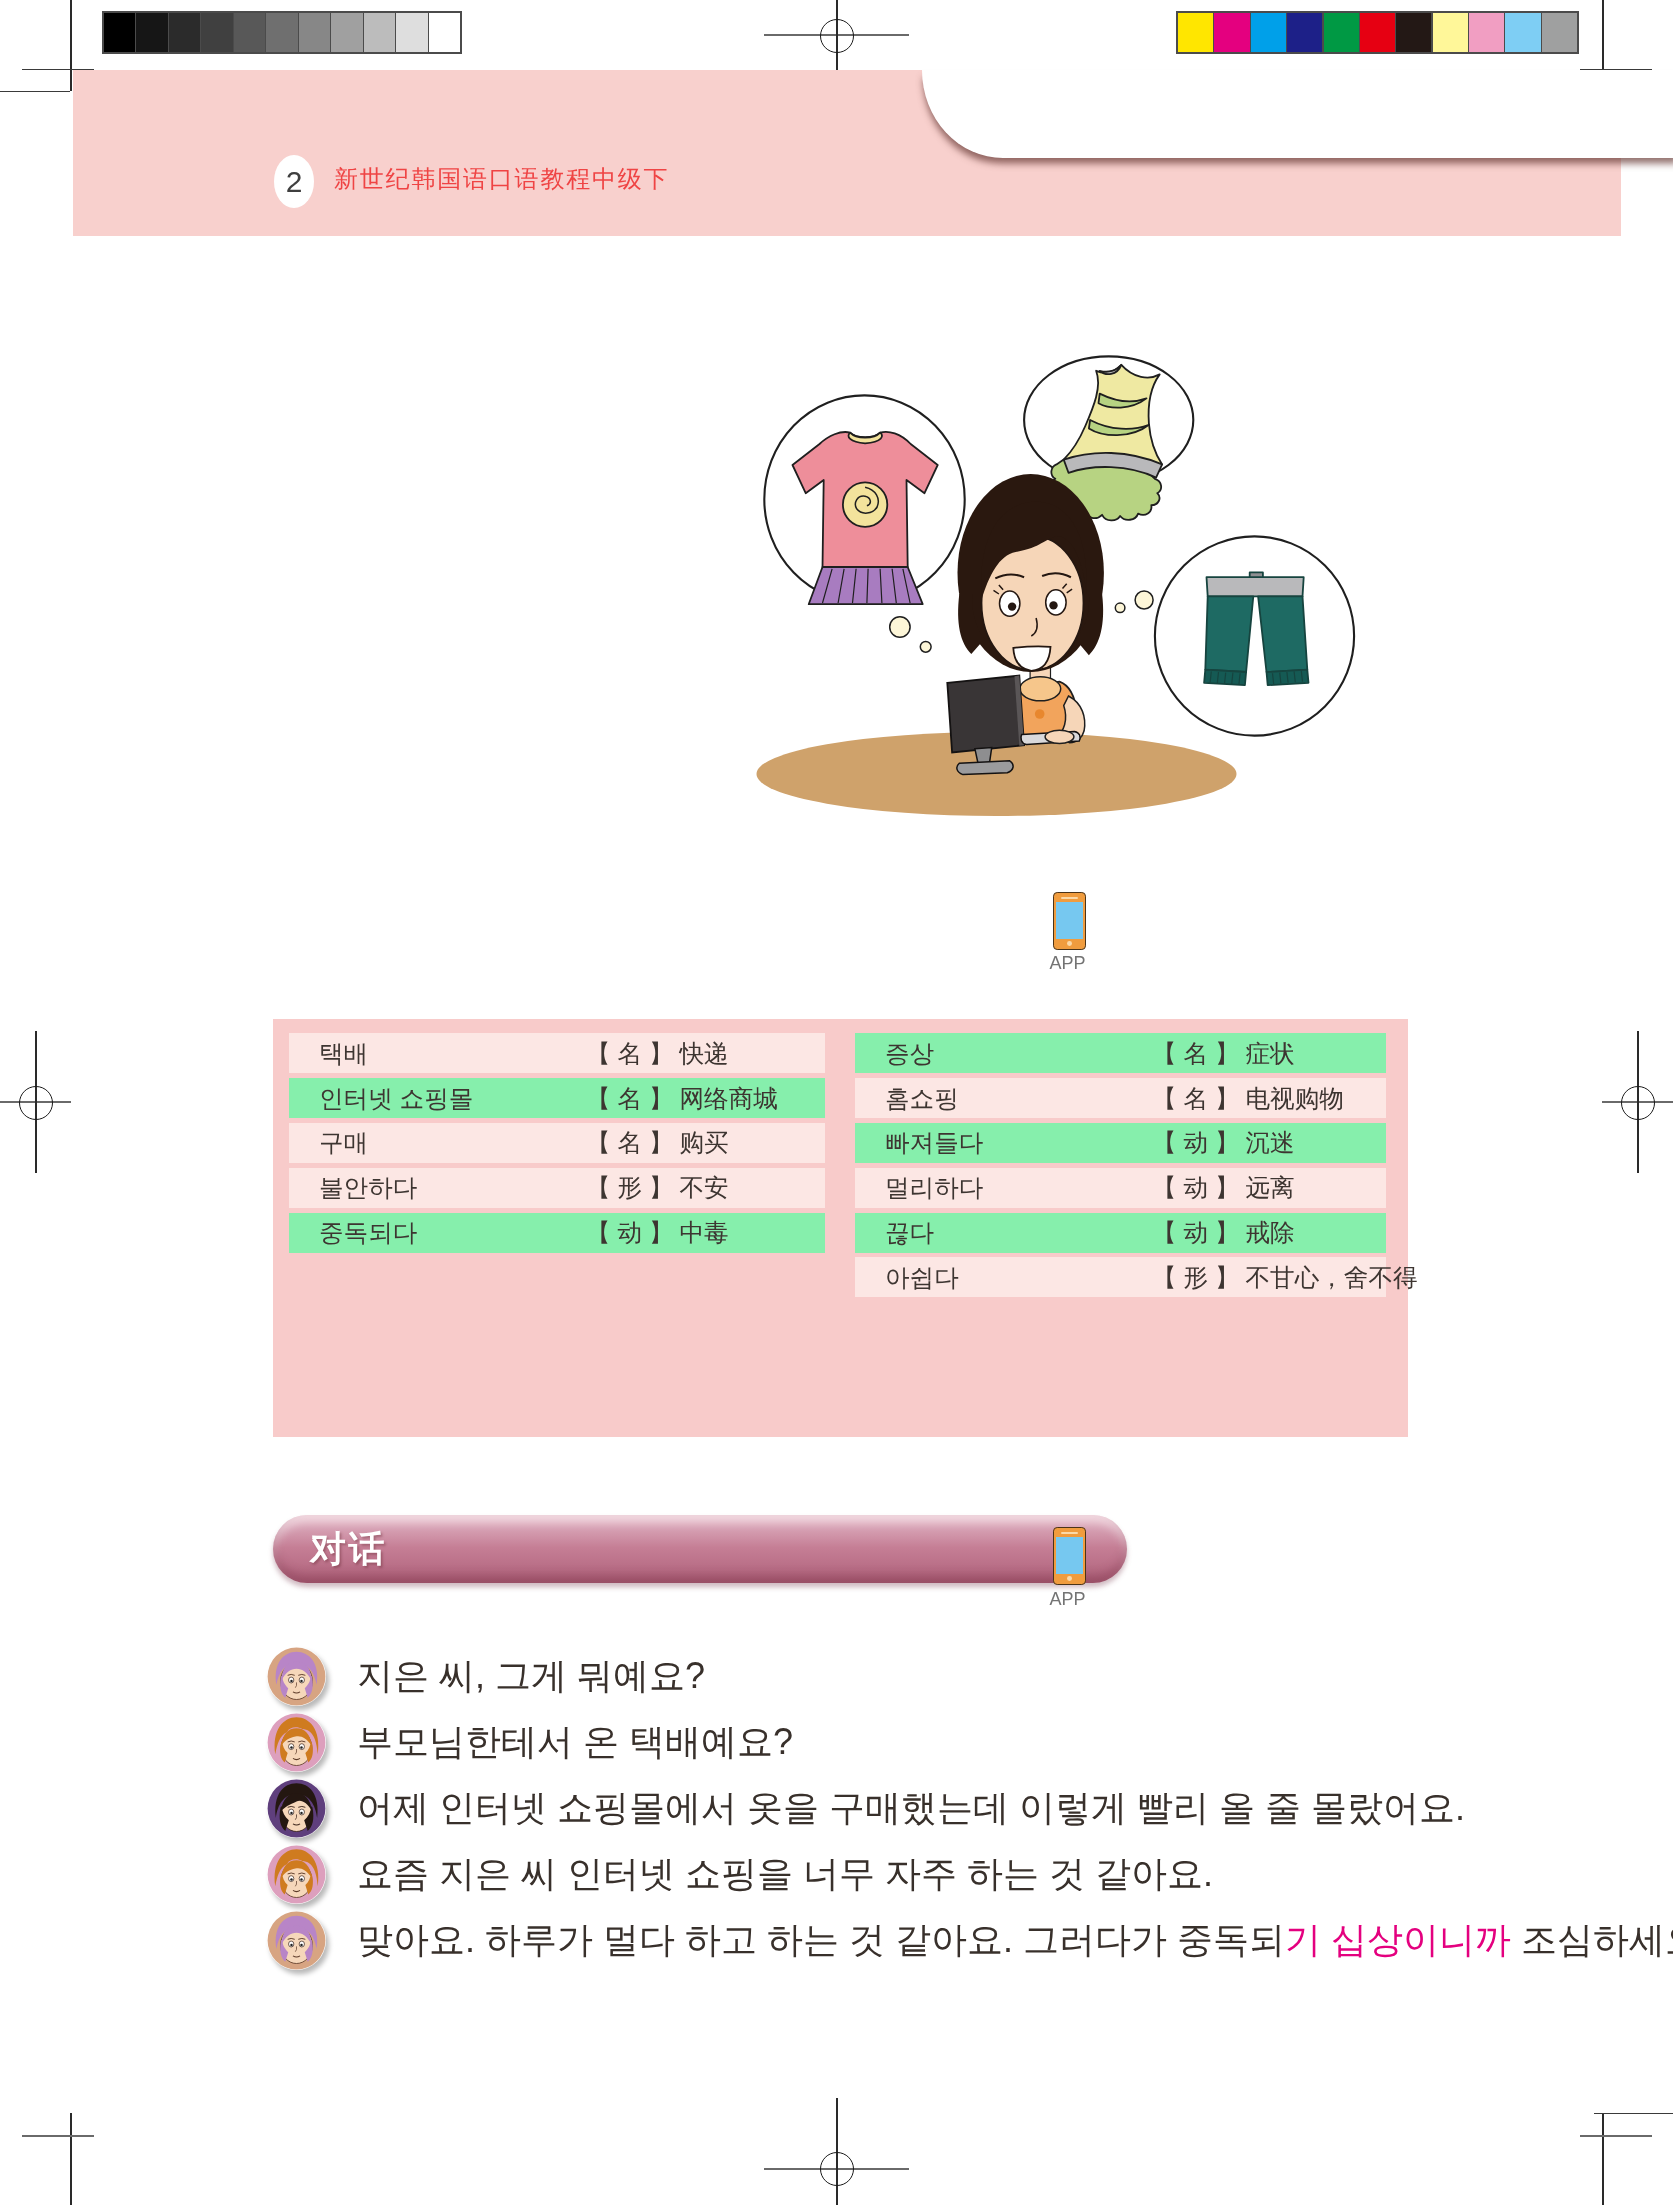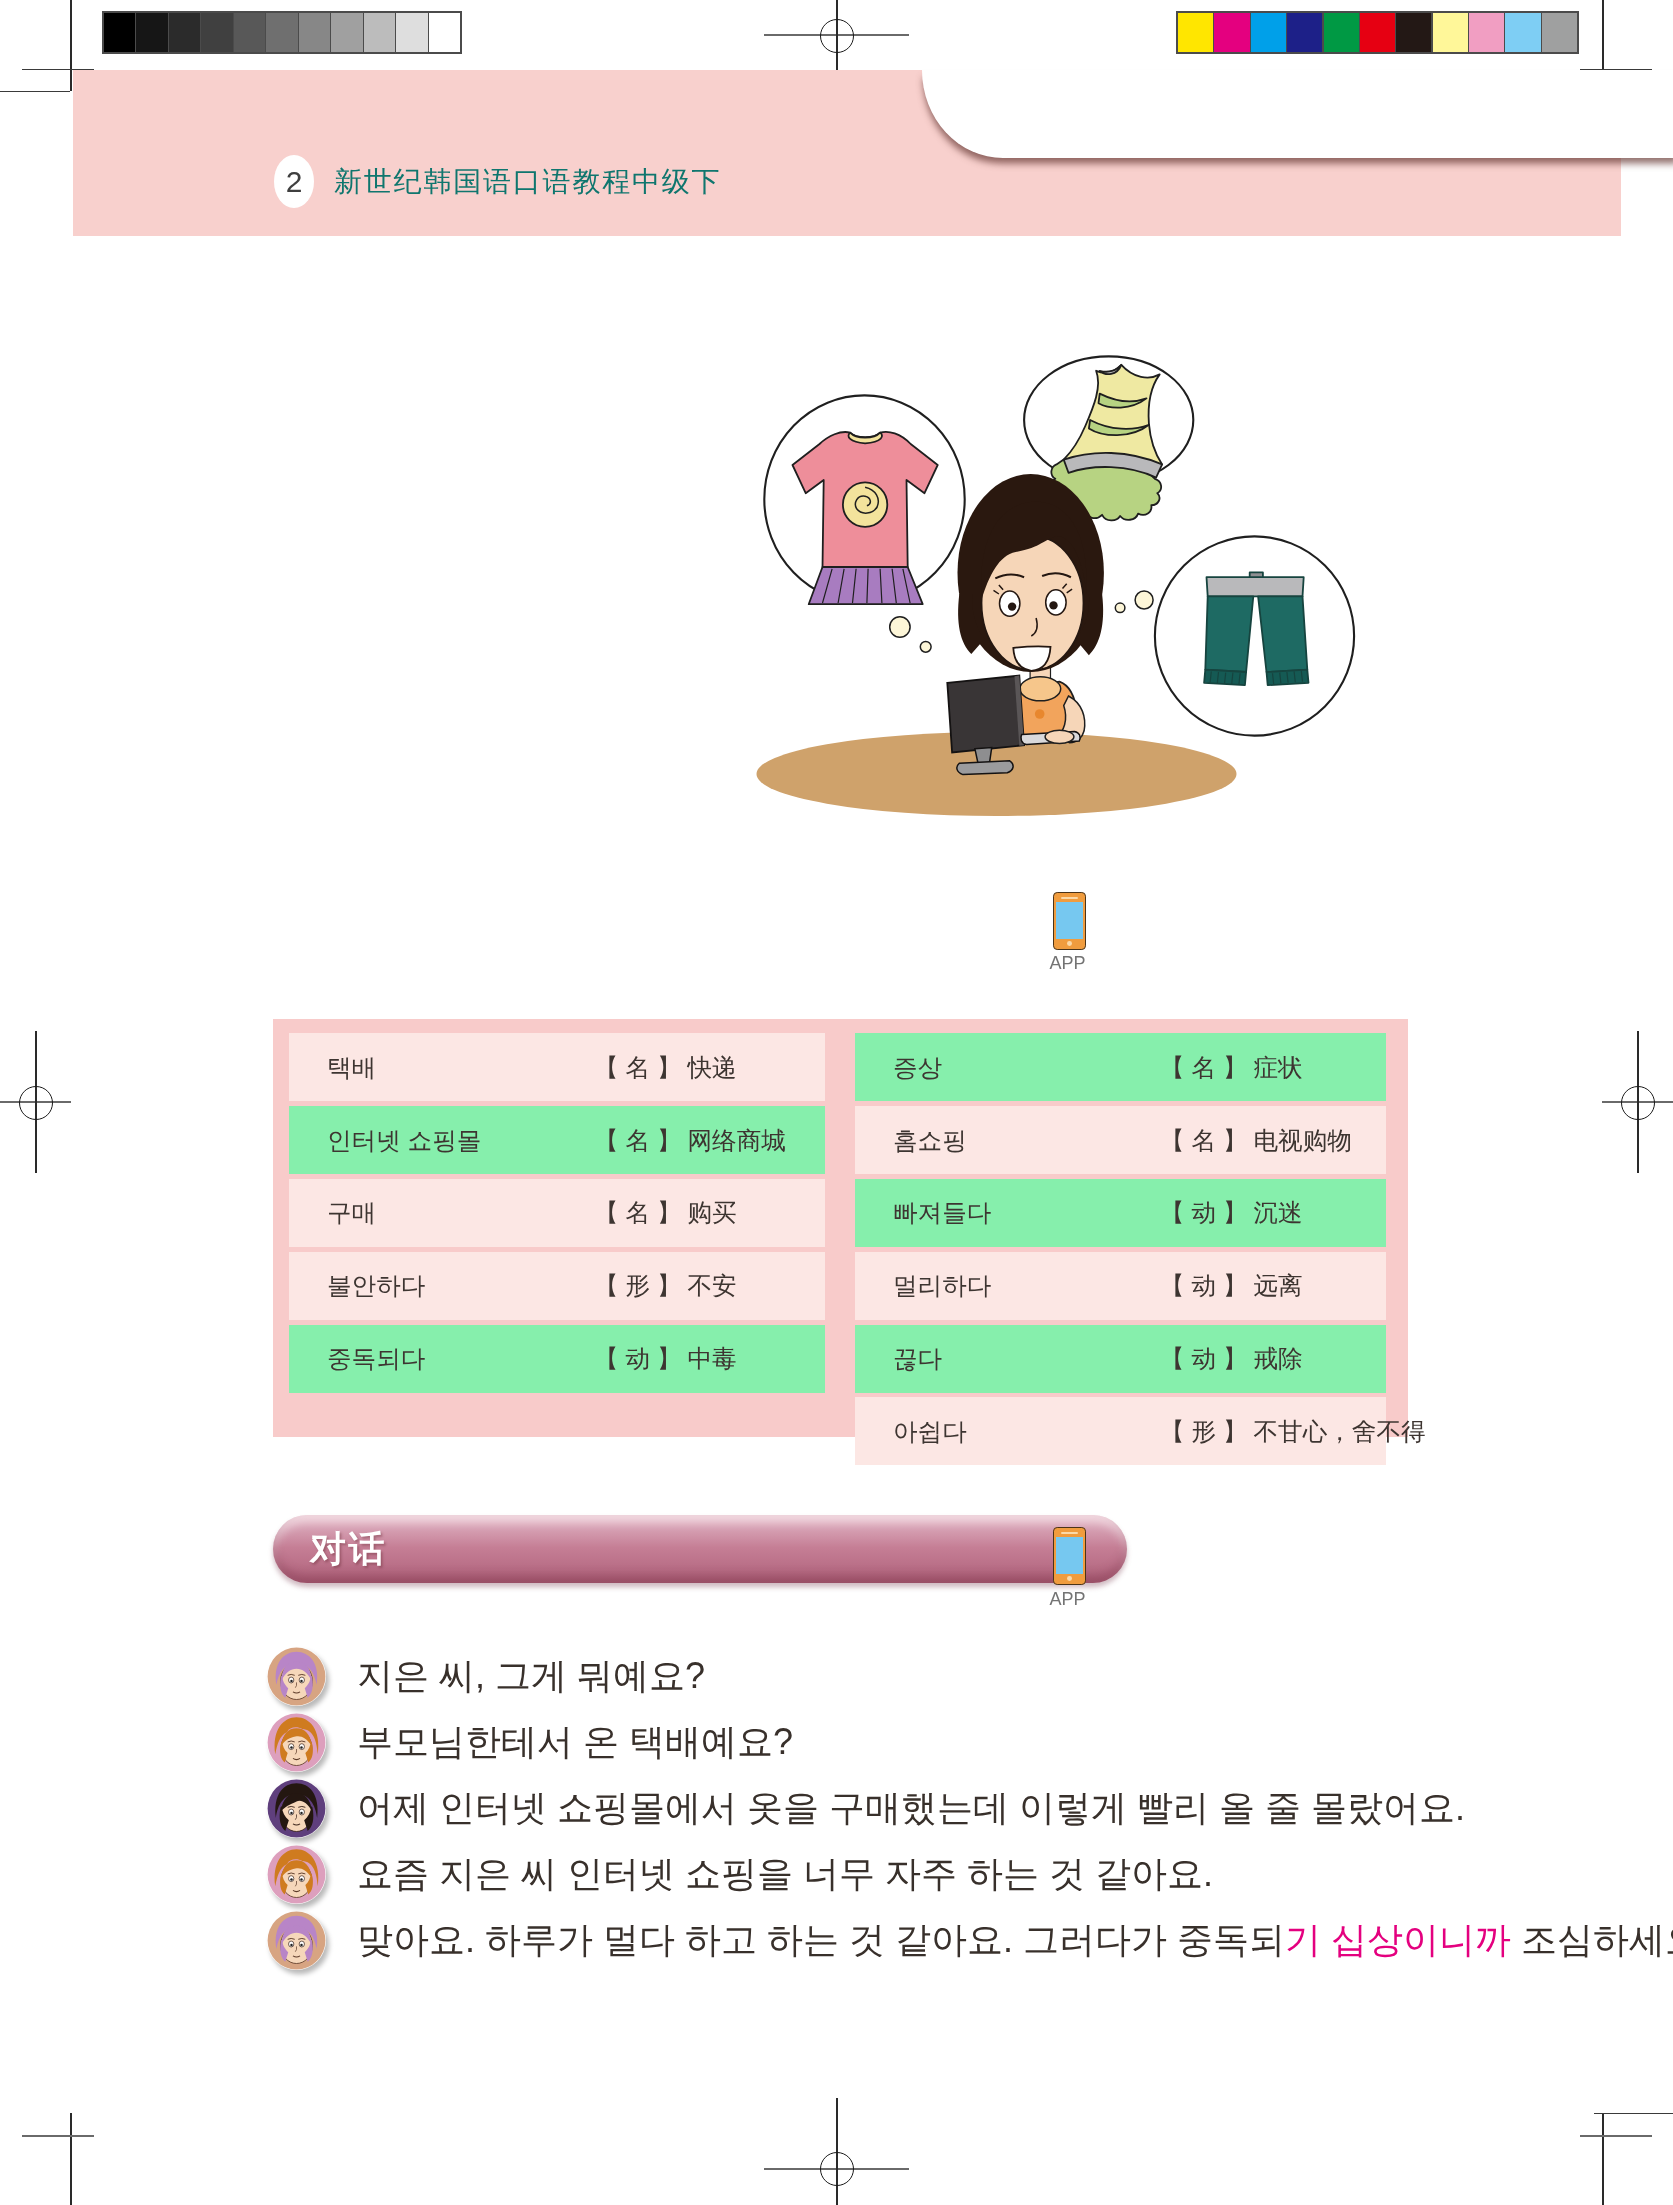--- a/index.html
+++ b/index.html
@@ -17,21 +17,21 @@
   .vline{position:absolute;width:1.8px;background:#2a2a2a;}
   .thin{height:1.2px;background:#3a3a3a;}
   .regcircle{position:absolute;width:34px;height:34px;border:1.8px solid #1a1a1a;border-radius:50%;box-sizing:border-box;background:transparent;}
 
   
   .header-band{position:absolute;left:73px;top:70px;width:1548px;height:166px;background:#f8d0cd;}
   .header-notch{position:absolute;left:922px;top:70px;width:757px;height:88px;background:#fff;
     border-bottom-left-radius:81px 88px;box-shadow:0 6.6px 7.2px -1.2px rgba(105,60,55,0.72);}
   .page-num{position:absolute;left:274px;top:155px;width:40px;height:53px;background:#fff;border-radius:50%;
     text-align:center;line-height:53px;font-size:30px;color:#3f3f3f;}
-  .book-title{position:absolute;left:334px;top:163px;font-size:28px;color:#0f766e;letter-spacing:1.8px;white-space:nowrap;}
+  .book-title{position:absolute;left:334px;top:163px;font-size:24px;color:#ef4444;letter-spacing:1.8px;white-space:nowrap;}
 
   
   .badge{position:absolute;left:313px;top:422px;width:263px;height:178px;background:#7c4a9c;border-radius:55px;}
   .badge-tail{position:absolute;left:84px;top:173px;width:99px;height:54px;background:#7c4a9c;
     clip-path:polygon(8% 0,100% 0,52% 100%);}
   .badge-label{position:absolute;left:41px;top:66px;font-size:47px;font-weight:bold;color:#fff;letter-spacing:3.6px;}
   .badge-number{position:absolute;right:25px;top:2.4px;font-size:157px;font-weight:400;color:#fff;line-height:1;}
 
   
   .illustration{position:absolute;left:732px;top:336px;width:757px;height:498px;}
@@ -50,21 +50,21 @@
   .phone .speaker{position:absolute;top:3.6px;left:7.2px;right:7.2px;height:2.4px;background:#fbd9a8;border-radius:1.2px;}
   .phone .screen{position:absolute;left:2.4px;right:2.4px;top:9px;bottom:10.2px;background:#76c8f0;}
   .phone .home{position:absolute;bottom:3px;left:50%;width:4.8px;height:4.8px;margin-left:-2.4px;background:#fbd9a8;border-radius:50%;}
   .app-label{position:absolute;width:67px;text-align:center;font-size:18px;color:#737373;letter-spacing:0px;}
 
   
   .vocab-panel{position:absolute;left:273px;top:1019px;width:1135px;height:418px;background:#f8cbca;}
   .vcol{position:absolute;top:14.4px;display:flex;flex-direction:column;gap:4.8px;}
   .vcol-left{left:16px;width:536px;}
   .vcol-right{left:582px;width:531px;}
-  .vrow{height:68px;display:flex;align-items:center;padding-left:38px;box-sizing:border-box;white-space:nowrap;}
+  .vrow{height:40px;display:flex;align-items:center;padding-left:30px;box-sizing:border-box;white-space:nowrap;}
   .vrow.pink{background:#fce7e4;}
   .vrow.white{background:#86efac;}
   .vrow .kr{flex:0 0 267px;font-size:24.6px;color:#3d3531;}
   .vrow .tag{font-size:24.6px;color:#3d3531;}
   .vrow .zh{font-size:24.6px;color:#3d3531;margin-left:6px;}
 
   
   .dlg-row{position:absolute;left:267px;height:60px;display:flex;align-items:center;}
   .avatar{width:59px;height:59px;border-radius:50%;box-shadow:3px 4.2px 5.4px rgba(0,0,0,0.28);flex:0 0 59px;}
   .avatar svg{display:block;width:59px;height:59px;}

